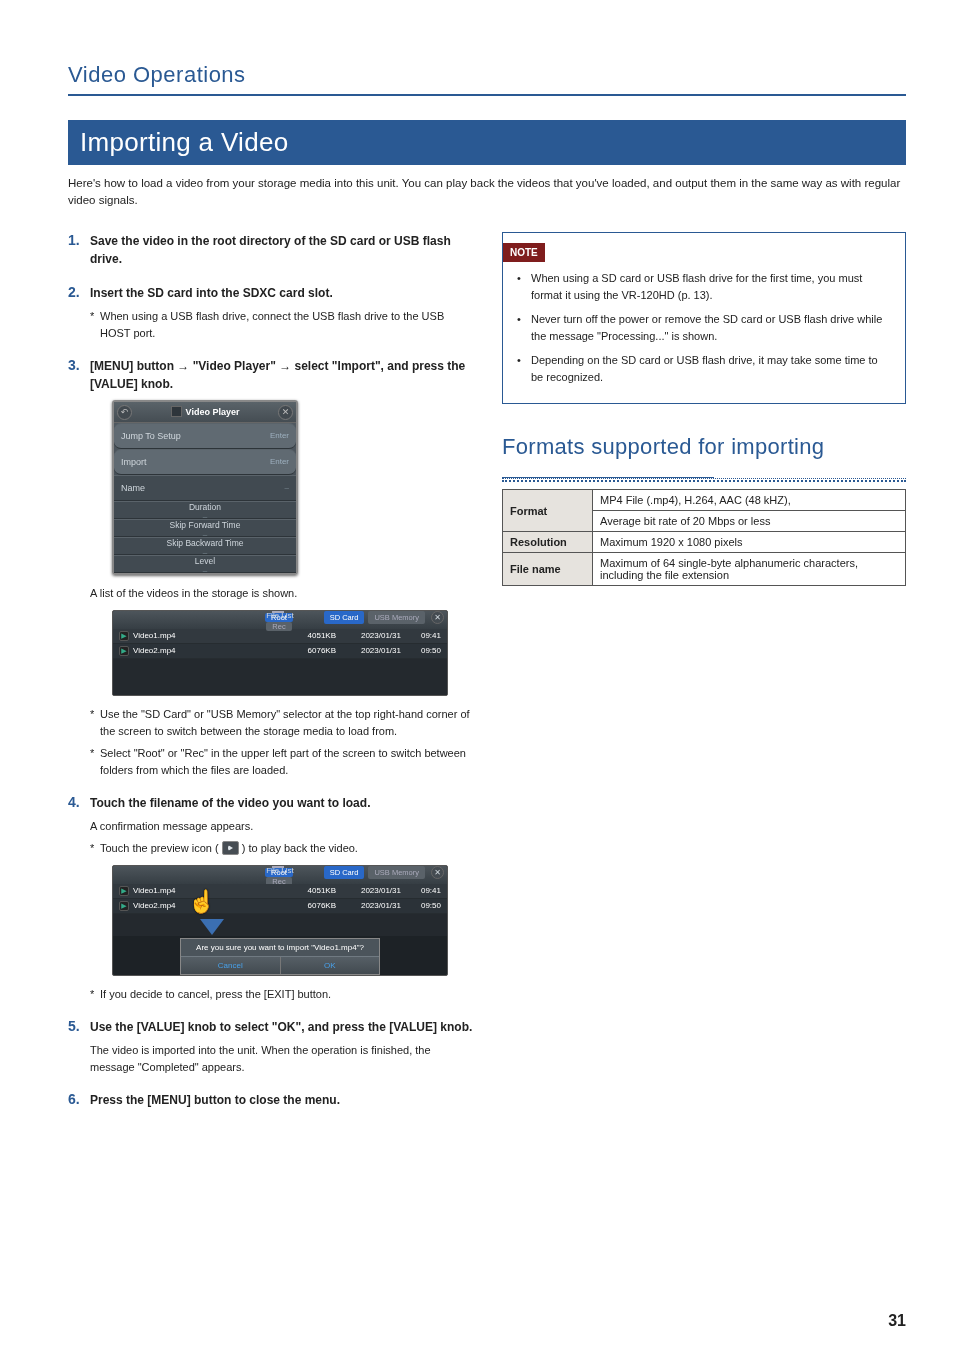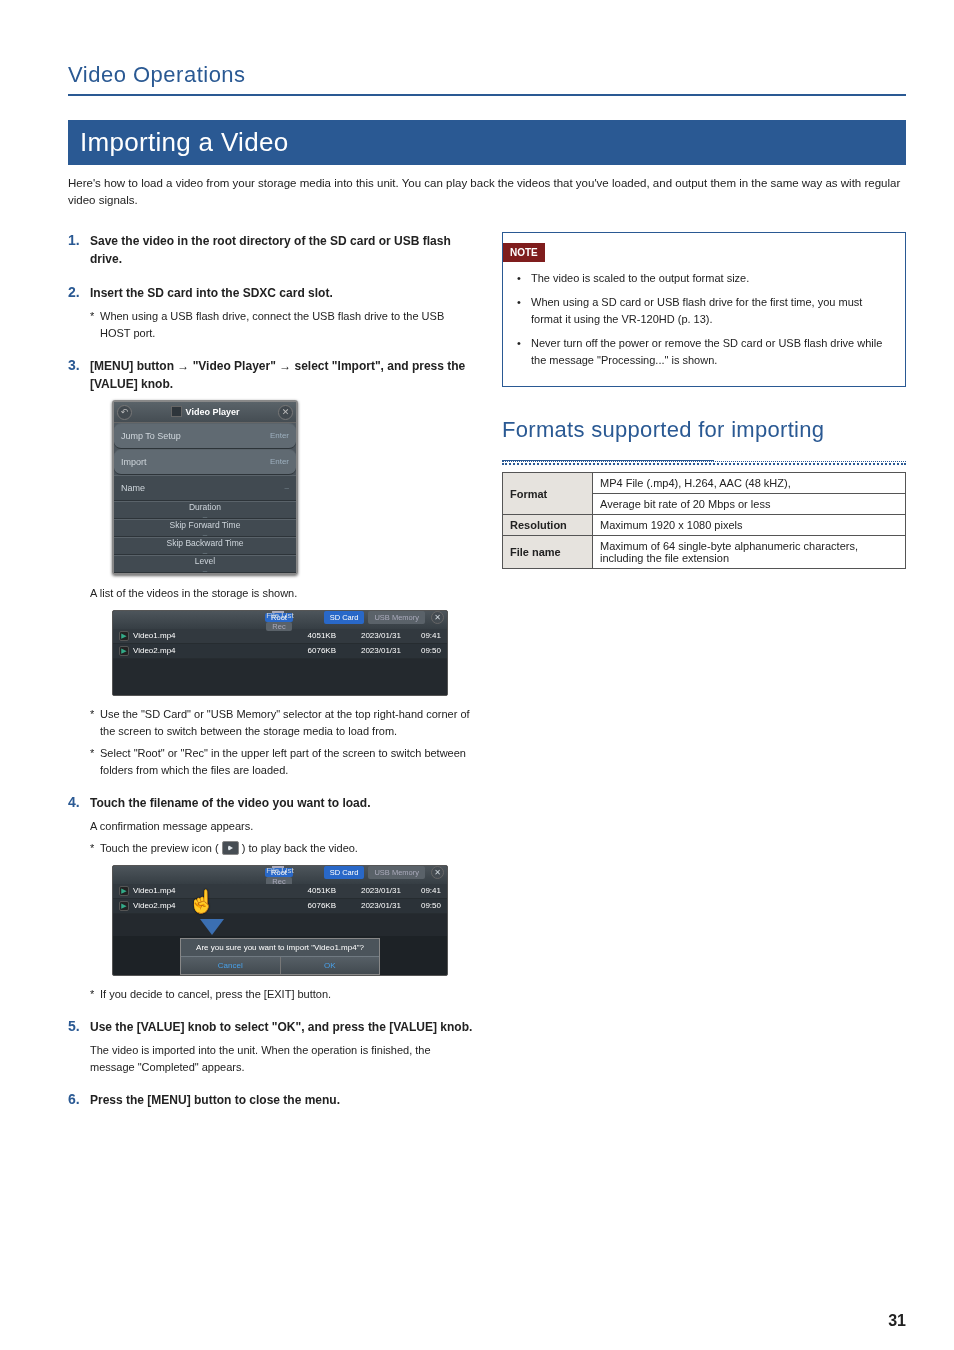--- a/index.html
+++ b/index.html
@@ -270,27 +270,27 @@
         </div>
       </div>
 
     </div>
 
     <div class="right-col">
       <div class="note-box">
         <div class="note-label">NOTE</div>
         <ul>
           <li>
-              <span>The video is scaled to the output format size.</span>
-            </li>
-          <li>
               <span>When using a SD card or USB flash drive for the first time, you must format it using the VR-120HD (p. 13).</span>
             </li>
           <li>
               <span>Never turn off the power or remove the SD card or USB flash drive while the message "Processing..." is shown.</span>
+            </li>
+          <li>
+              <span>Depending on the SD card or USB flash drive, it may take some time to be recognized.</span>
             </li>
         </ul>
       </div>
 
       <div class="h2">Formats supported for importing</div>
       <div class="h2-underline"></div>
       <table class="spec">
         <tbody>
             <tr>
           <th rowspan="2">Format</th>

